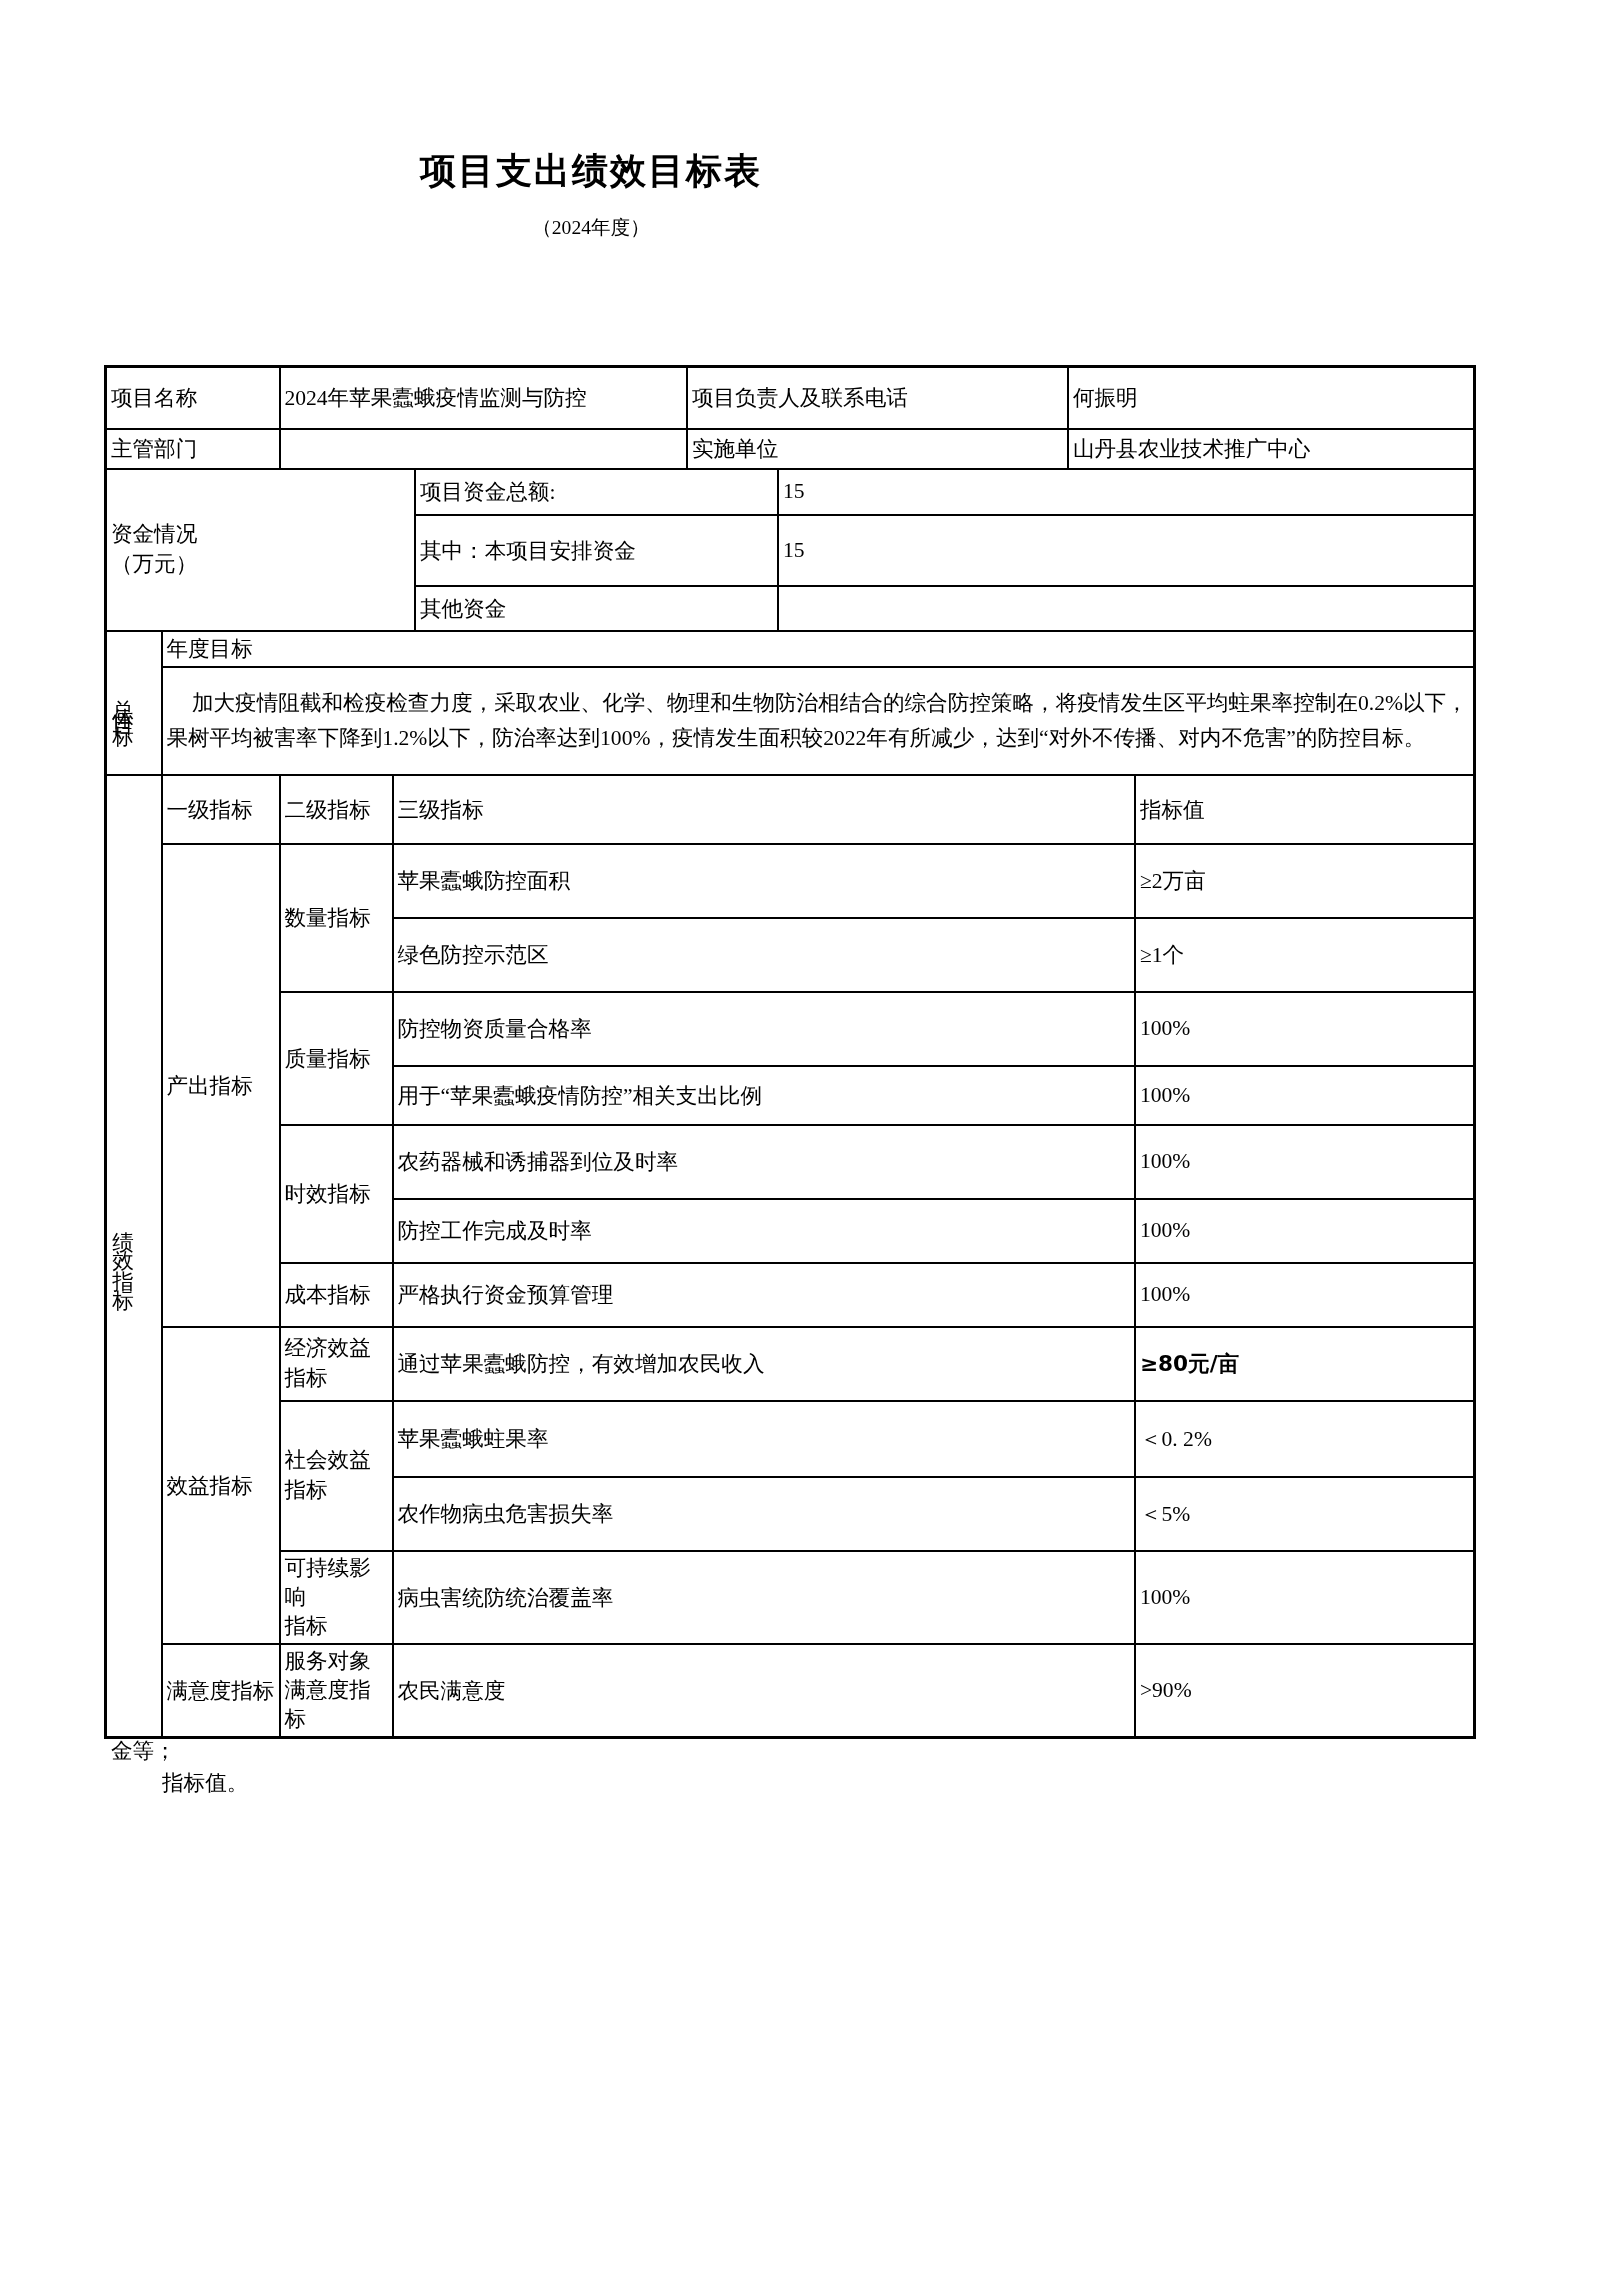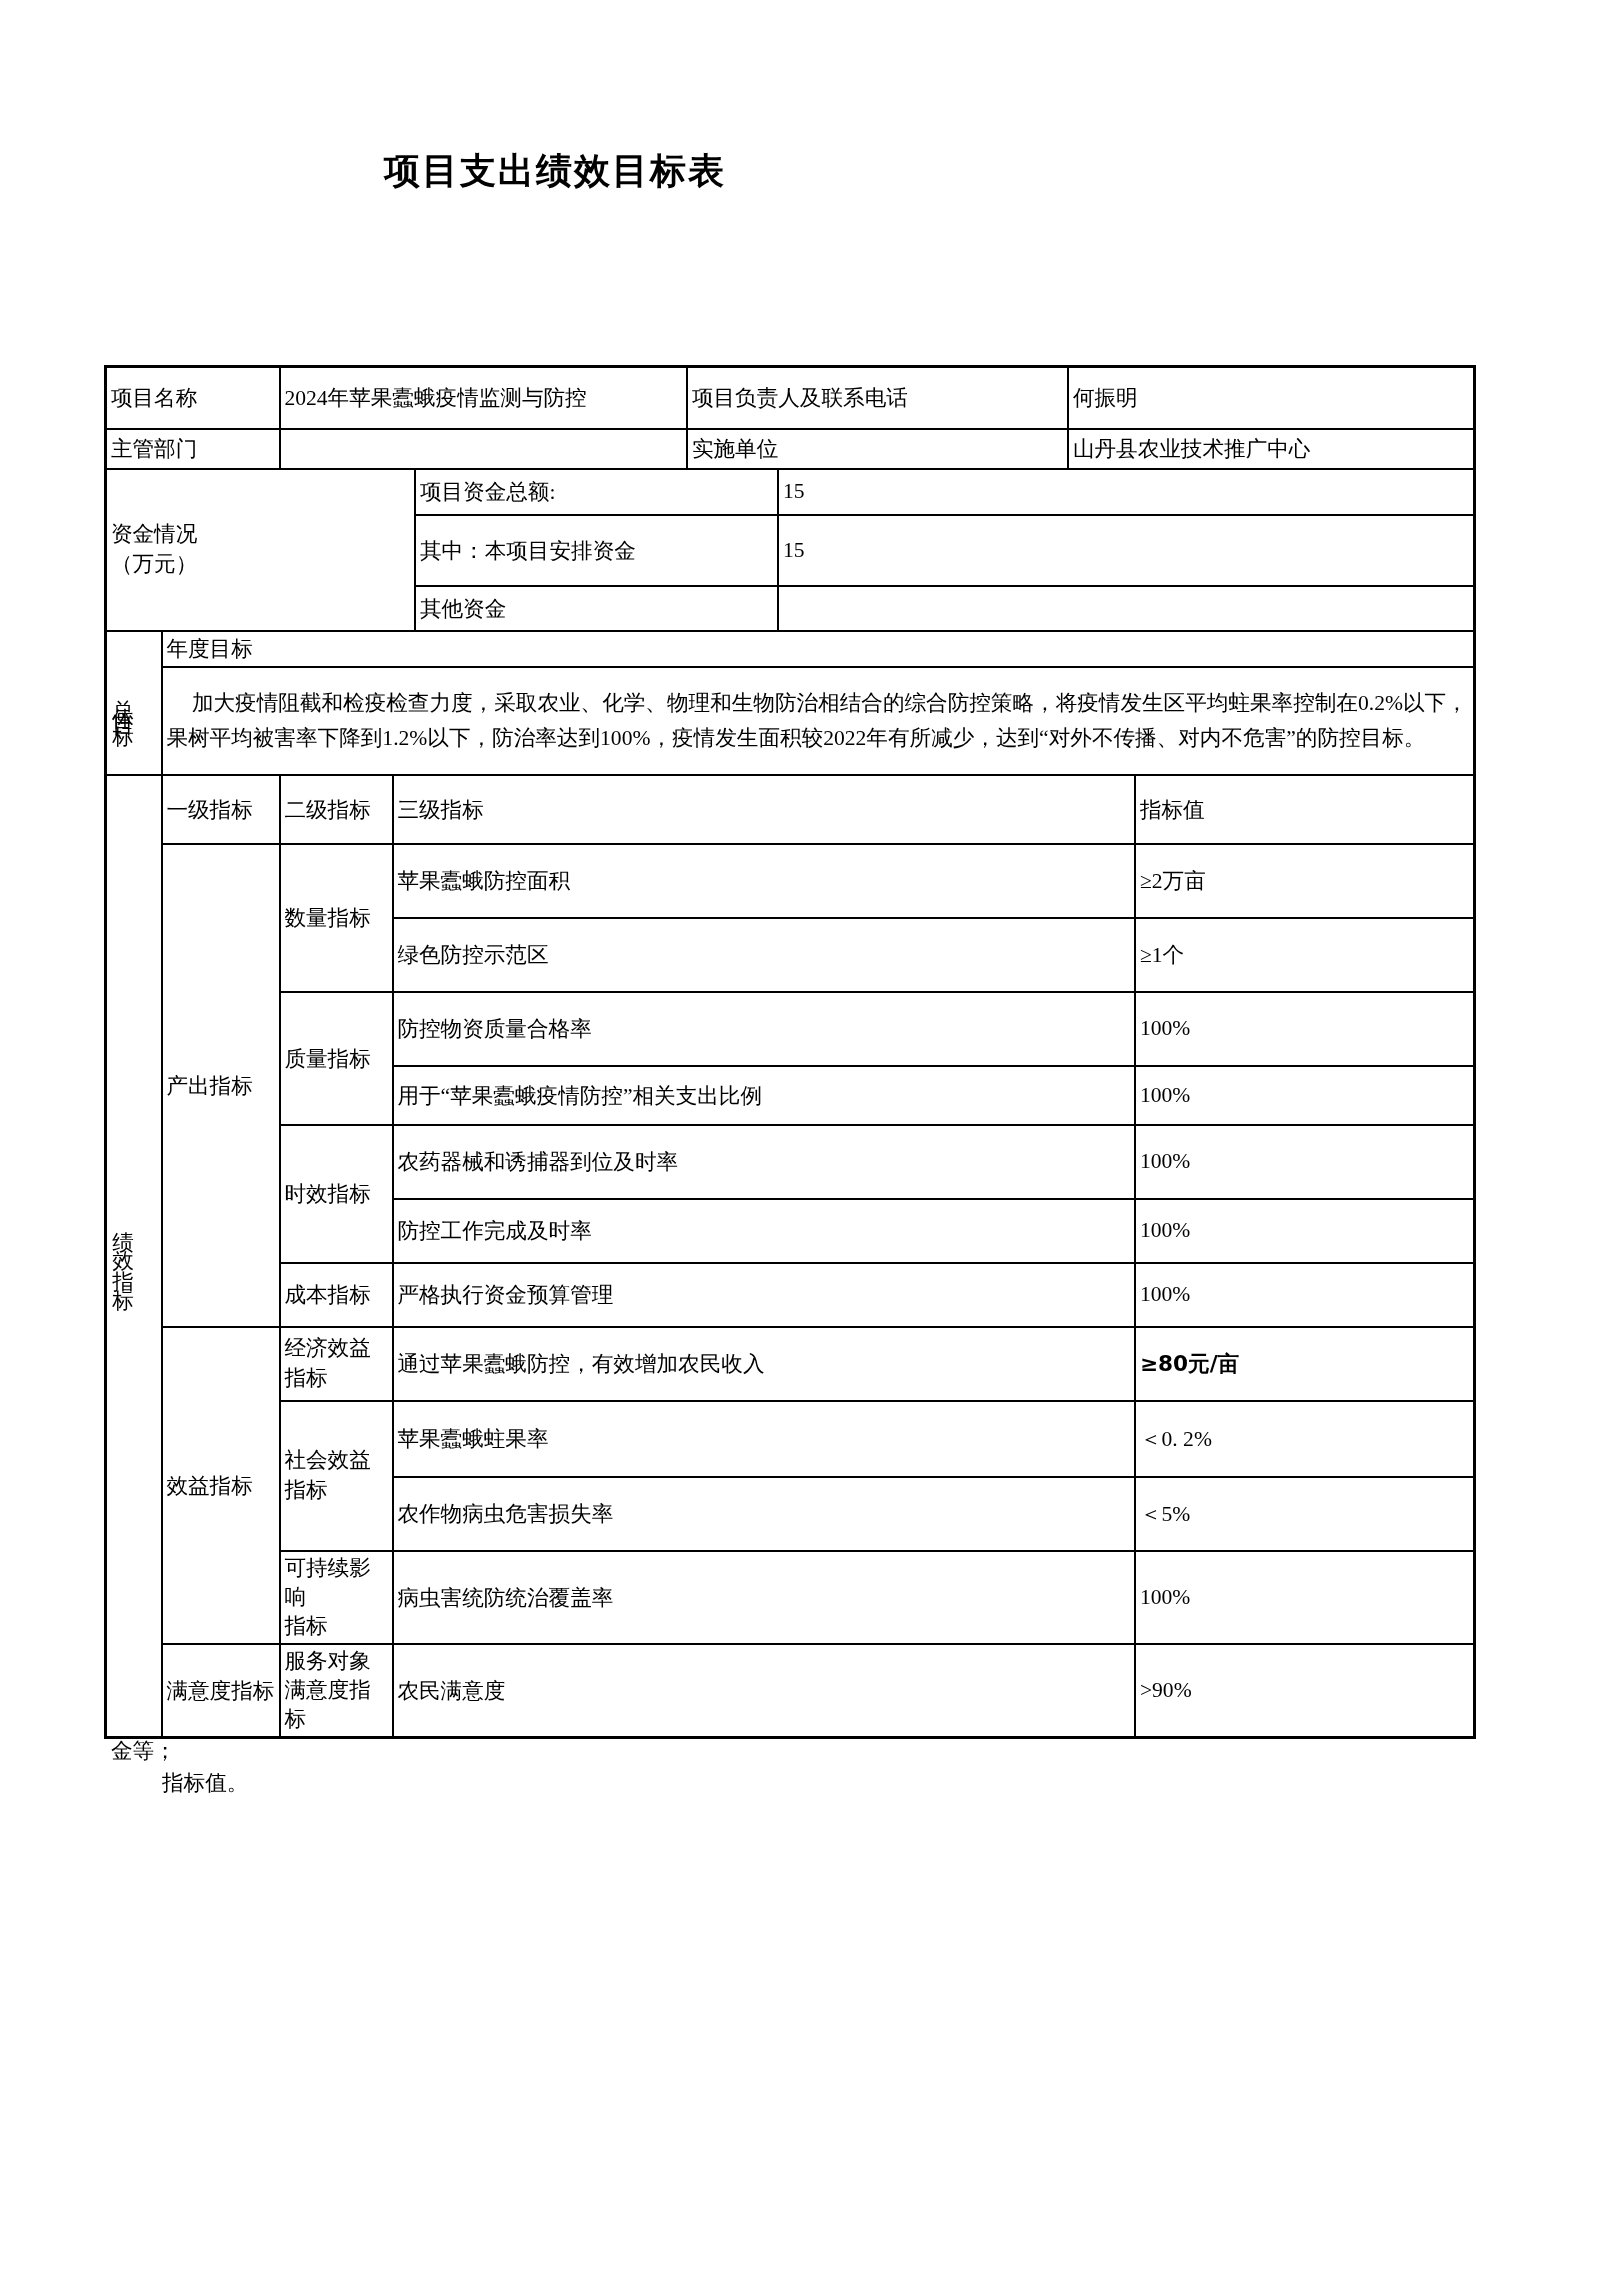--- a/index.html
+++ b/index.html
@@ -1,20 +1,20 @@
 <!DOCTYPE html>
 <html><head>
 <meta charset="utf-8">
 <style>
   html,body{margin:0;padding:0;}
   body{
     width:1620px;height:2292px;background:#ffffff;position:relative;
     font-family:"Liberation Serif","DejaVu Serif",serif;color:#111;
   }
-  .title-wrap{position:absolute;left:0;top:147px;width:1110px;text-align:center;}
+  .title-wrap{position:absolute;left:0;top:147px;width:1110px;text-align:center;padding-left:36px;}
   .doc-title{
     font-family:"DejaVu Sans","Liberation Sans",sans-serif;
     font-weight:bold;font-size:36px;letter-spacing:2px;color:#000;
   }
   .doc-subtitle{margin-top:17.6px;font-size:19.6px;color:#000;}
   table.main{
     position:absolute;left:104px;top:365px;width:1369px;
     border-collapse:collapse;table-layout:fixed;
     border:3.9px solid #000;
   }
@@ -42,20 +42,21 @@
   }
   .notes div{word-break:break-all;}
   .notes div:nth-child(2),.notes div:nth-child(4){padding-left:51px;}
   .notes div:nth-child(3){padding-left:33px;}
 </style>
 </head>
 <body>
 
 <div class="title-wrap">
   <div class="doc-title">项目支出绩效目标表</div>
+  <div class="doc-subtitle">（2024年度）</div>
 </div>
 
 <table class="main">
   <colgroup>
     <col style="width:56px">
       <col style="width:118px">
       <col style="width:113px">
     <col style="width:22.5px">
       <col style="width:272px">
       <col style="width:91px">

